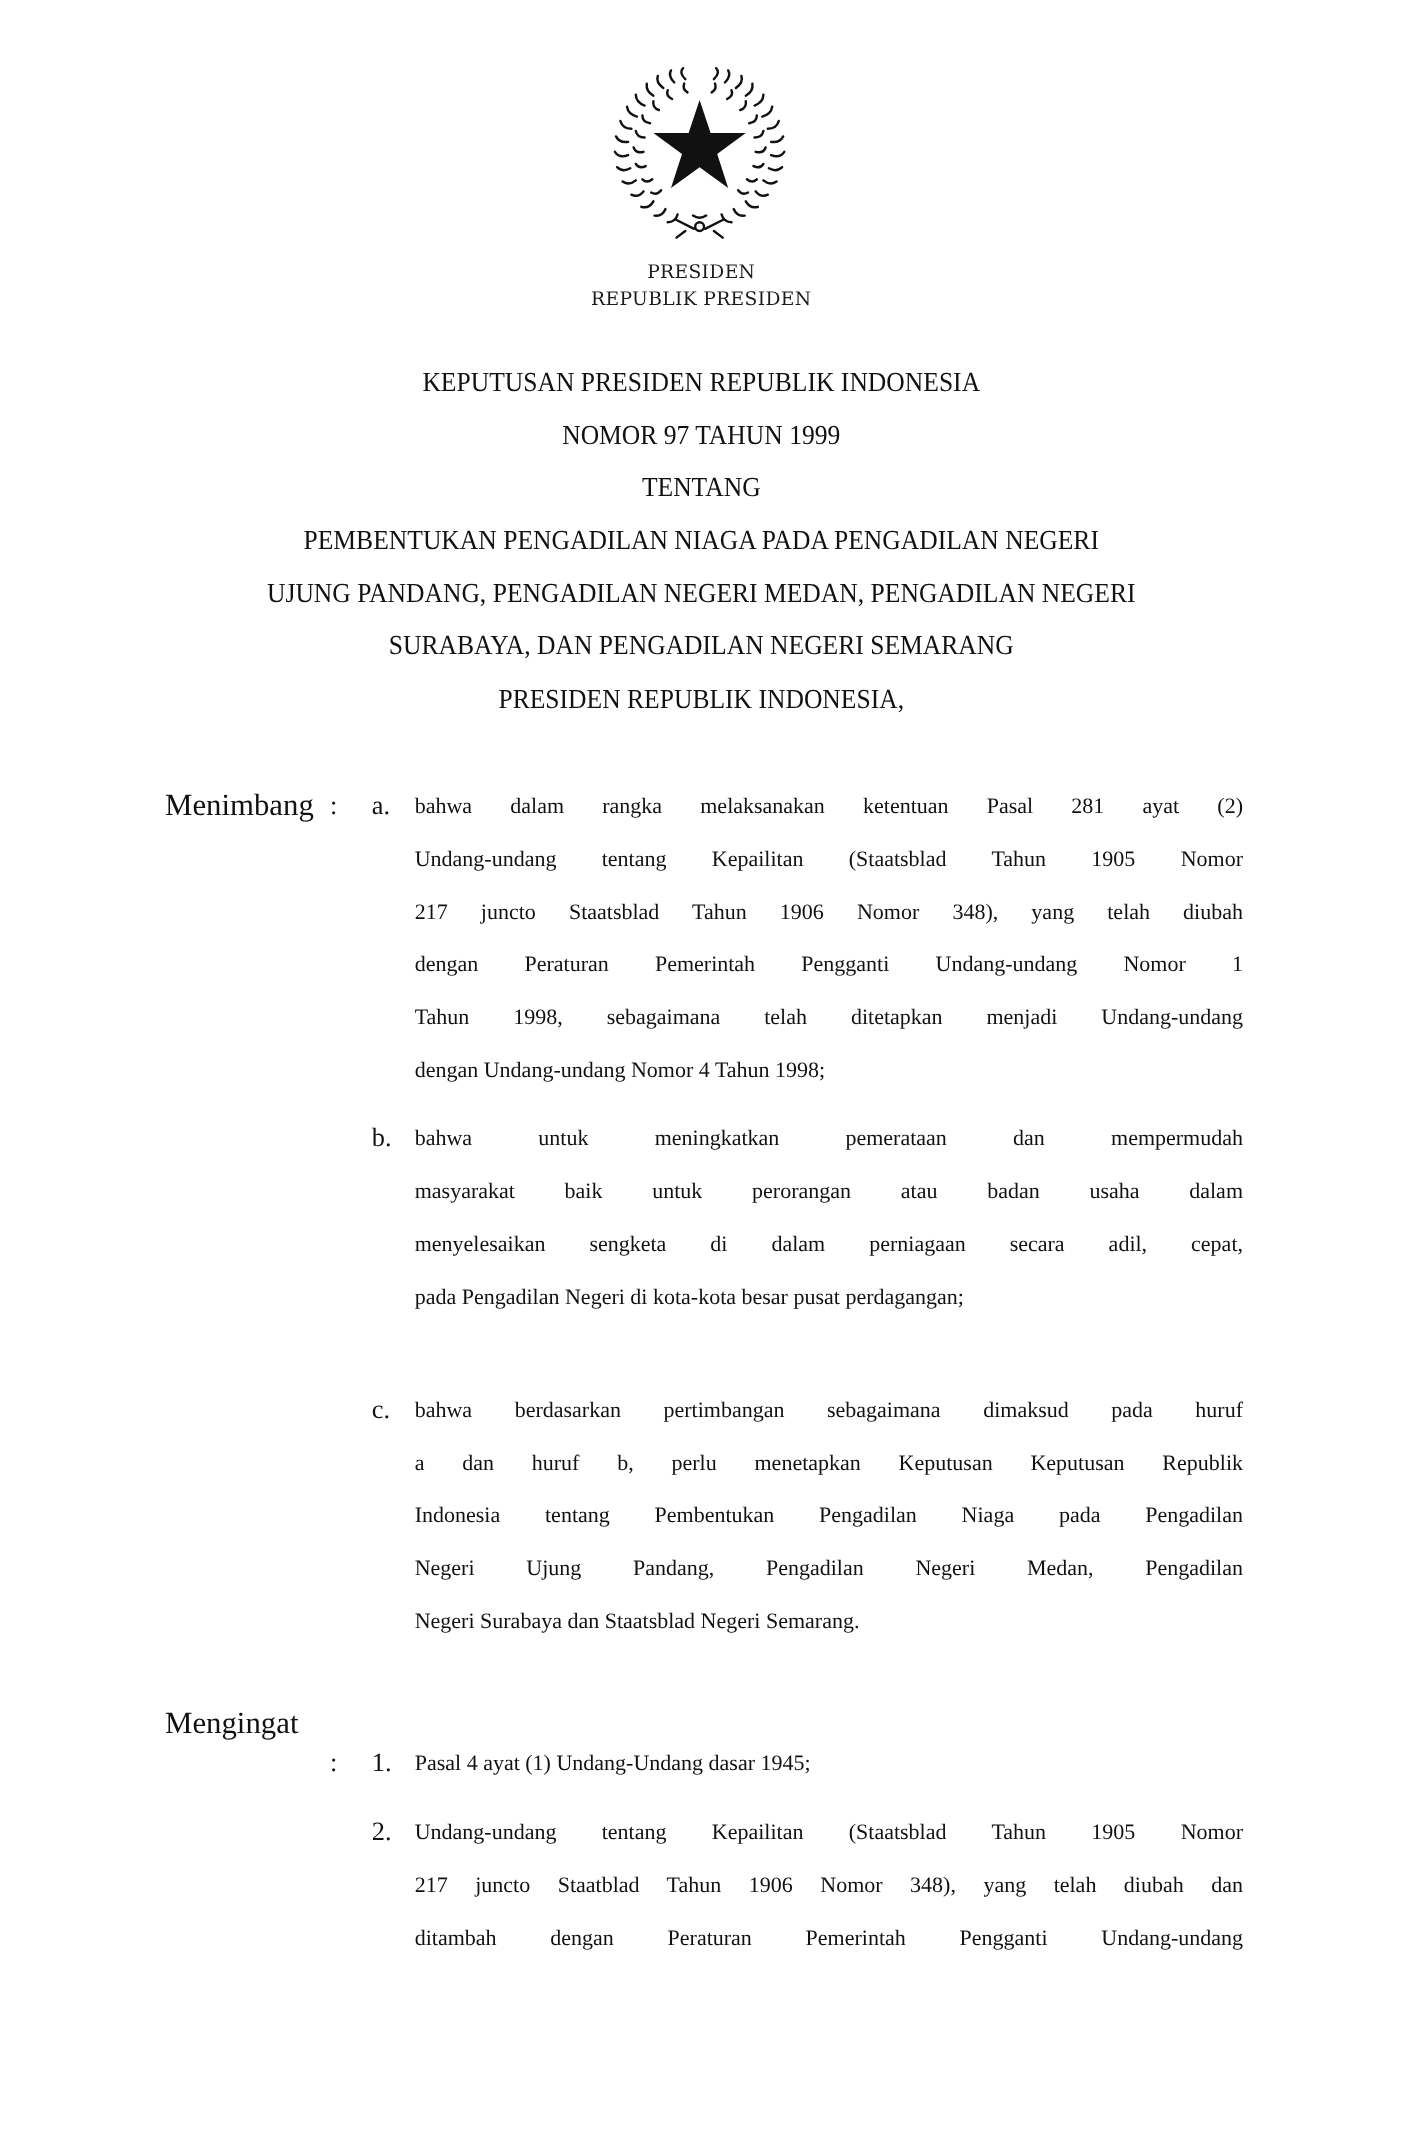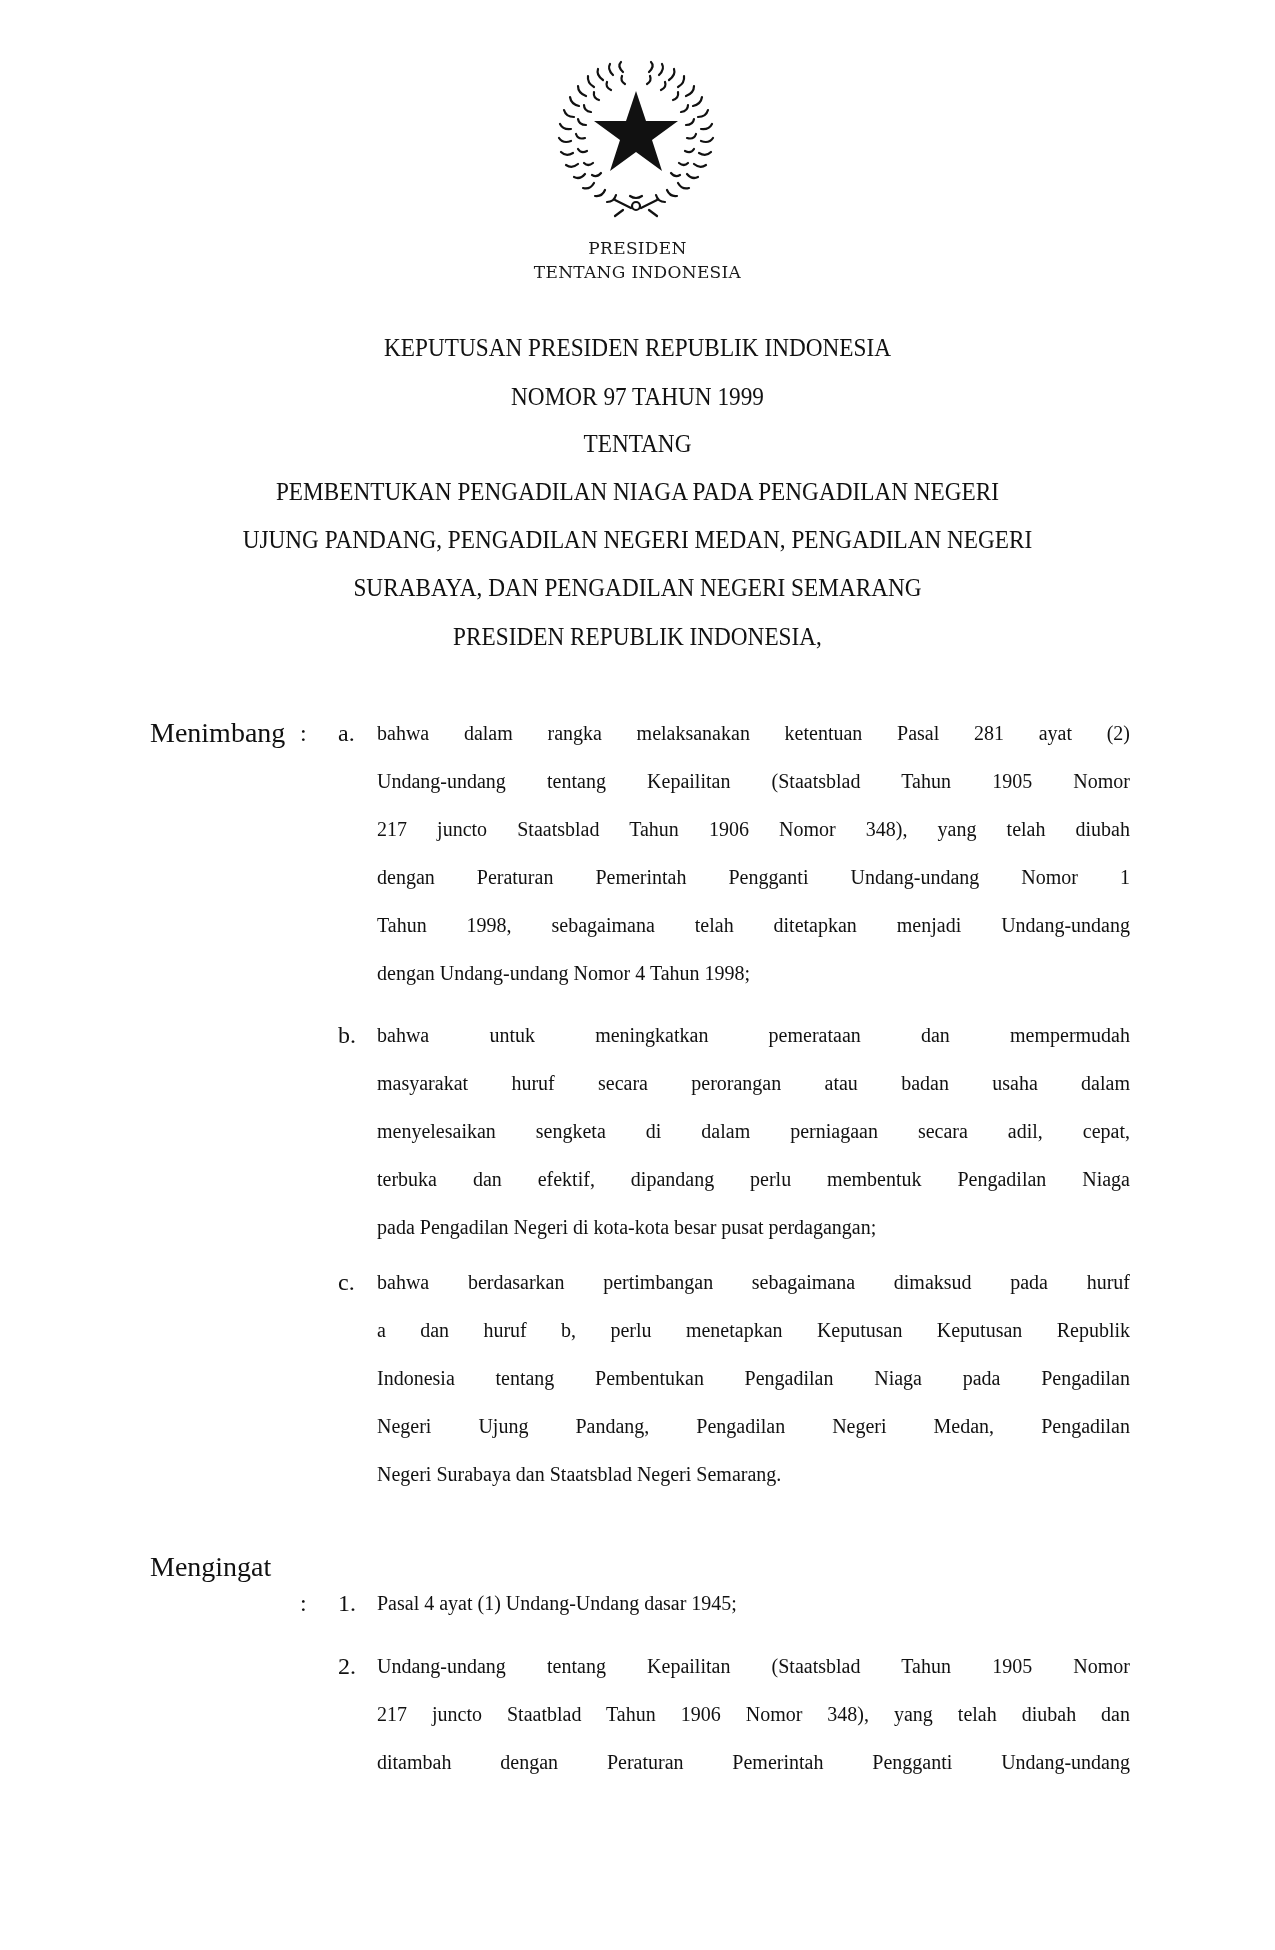--- a/index.html
+++ b/index.html
@@ -104,21 +104,21 @@
           <path d="M96 152 L104 158"></path>
         <circle cx="83" cy="148" r="4"></circle>
         <path d="M77 138 q6 4 12 0"></path>
       </g>
 
       <polygon fill="#111" points="83,33 93,63 125,63 99,82 109,113 83,94 57,113 67,82 41,63 73,63"></polygon>
     </svg>
   </div>
 
   <div class="emblem-caption cap1">PRESIDEN</div>
-  <div class="emblem-caption cap2">TENTANG INDONESIA</div>
+  <div class="emblem-caption cap2">REPUBLIK PRESIDEN</div>
 
   <div class="title-line" style="top:333px">KEPUTUSAN PRESIDEN REPUBLIK INDONESIA</div>
   <div class="title-line" style="top:382px">NOMOR 97 TAHUN 1999</div>
   <div class="title-line" style="top:429px">TENTANG</div>
   <div class="title-line" style="top:477px">PEMBENTUKAN PENGADILAN NIAGA PADA PENGADILAN NEGERI</div>
   <div class="title-line" style="top:525px">UJUNG PANDANG, PENGADILAN NEGERI MEDAN, PENGADILAN NEGERI</div>
   <div class="title-line" style="top:573px">SURABAYA, DAN PENGADILAN NEGERI SEMARANG</div>
   <div class="title-line" style="top:622px">PRESIDEN REPUBLIK INDONESIA,</div>
 
   <div class="section-label" style="top:718px">Menimbang</div>
@@ -130,23 +130,22 @@
     <span class="ln">Undang-undang tentang Kepailitan (Staatsblad Tahun 1905 Nomor</span>
     <span class="ln">217 juncto Staatsblad Tahun 1906 Nomor 348), yang telah diubah</span>
     <span class="ln">dengan Peraturan Pemerintah Pengganti Undang-undang Nomor 1</span>
     <span class="ln">Tahun 1998, sebagaimana telah ditetapkan menjadi Undang-undang</span>
     <span class="ln last">dengan Undang-undang Nomor 4 Tahun 1998;</span>
   </div>
 
   <div class="item-marker" style="top:1020px">b.</div>
   <div class="item-body" style="top:1011px">
     <span class="ln">bahwa untuk meningkatkan pemerataan dan mempermudah</span>
-    <span class="ln">masyarakat huruf secara perorangan atau badan usaha dalam</span>
+    <span class="ln">masyarakat baik untuk perorangan atau badan usaha dalam</span>
     <span class="ln">menyelesaikan sengketa di dalam perniagaan secara adil, cepat,</span>
-    <span class="ln">terbuka dan efektif, dipandang perlu membentuk Pengadilan Niaga</span>
     <span class="ln last">pada Pengadilan Negeri di kota-kota besar pusat perdagangan;</span>
   </div>
 
   <div class="item-marker" style="top:1267px">c.</div>
   <div class="item-body" style="top:1258px">
     <span class="ln">bahwa berdasarkan pertimbangan sebagaimana dimaksud pada huruf</span>
     <span class="ln">a dan huruf b, perlu menetapkan Keputusan Keputusan Republik</span>
     <span class="ln">Indonesia tentang Pembentukan Pengadilan Niaga pada Pengadilan</span>
     <span class="ln">Negeri Ujung Pandang, Pengadilan Negeri Medan, Pengadilan</span>
     <span class="ln last">Negeri Surabaya dan Staatsblad Negeri Semarang.</span>

